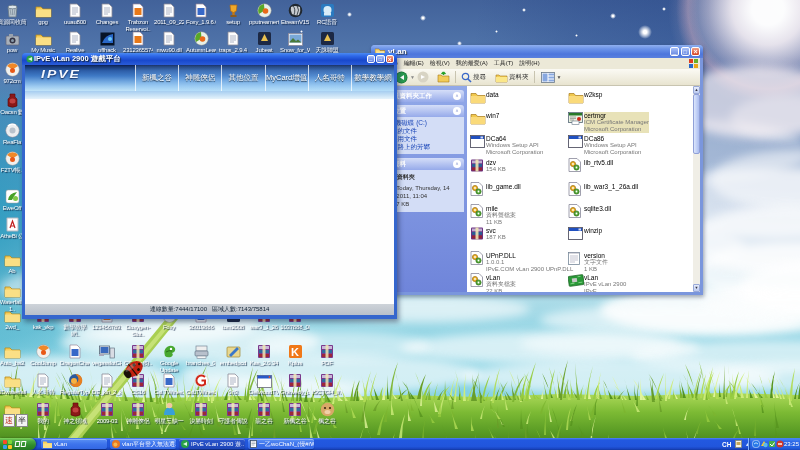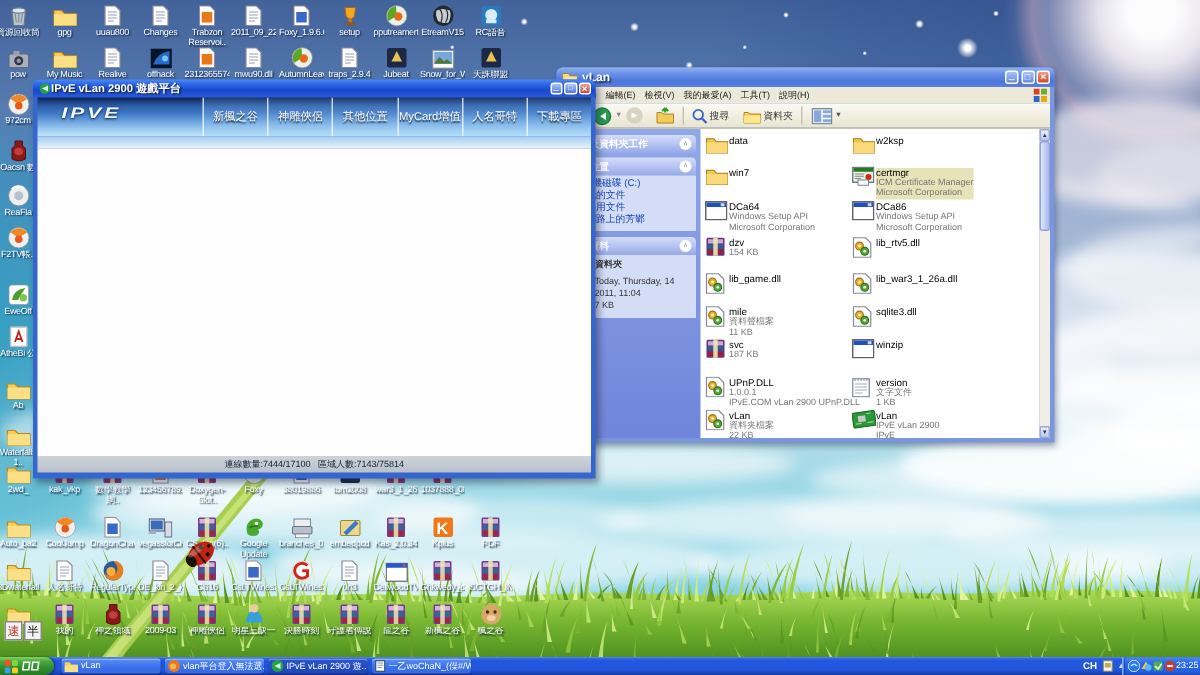--- a/index.html
+++ b/index.html
@@ -1521,21 +1521,21 @@
 </div>
 <div style="position:absolute;left:3px;top:12px;width:369px;height:26px;background:linear-gradient(180deg,#0a1e52 0%,#16346e 6%,#2d5ea8 22%,#3f7ac6 42%,#72a8e0 64%,#9ccaf0 82%,#c2e4f8 100%);overflow:hidden">
  <div style="position:absolute;left:16px;top:4px;font-style:italic;font-weight:bold;font-size:14px;letter-spacing:2px;color:#f4f8ff;transform:scaleY(.72);transform-origin:top;text-shadow:0 1px 2px #0a2050">IPVE</div>
  <div style="position:absolute;left:110px;top:0;right:0;bottom:0;display:flex">
 
 <div style="flex:1;border-left:1px solid rgba(255,255,255,.75);background:linear-gradient(180deg,rgba(120,170,230,.15),rgba(160,210,250,.35));display:flex;align-items:center;justify-content:center;color:#fff;font-size:7.5px;text-shadow:0 1px 1px #123">新楓之谷</div>
 <div style="flex:1;border-left:1px solid rgba(255,255,255,.75);background:linear-gradient(180deg,rgba(120,170,230,.15),rgba(160,210,250,.35));display:flex;align-items:center;justify-content:center;color:#fff;font-size:7.5px;text-shadow:0 1px 1px #123">神雕俠侶</div>
 <div style="flex:1;border-left:1px solid rgba(255,255,255,.75);background:linear-gradient(180deg,rgba(120,170,230,.15),rgba(160,210,250,.35));display:flex;align-items:center;justify-content:center;color:#fff;font-size:7.5px;text-shadow:0 1px 1px #123">其他位置</div>
 <div style="flex:1;border-left:1px solid rgba(255,255,255,.75);background:linear-gradient(180deg,rgba(120,170,230,.15),rgba(160,210,250,.35));display:flex;align-items:center;justify-content:center;color:#fff;font-size:7.5px;text-shadow:0 1px 1px #123">MyCard增值</div>
 <div style="flex:1;border-left:1px solid rgba(255,255,255,.75);background:linear-gradient(180deg,rgba(120,170,230,.15),rgba(160,210,250,.35));display:flex;align-items:center;justify-content:center;color:#fff;font-size:7.5px;text-shadow:0 1px 1px #123">人名哥特</div>
-<div style="flex:1;border-left:1px solid rgba(255,255,255,.75);background:linear-gradient(180deg,rgba(120,170,230,.15),rgba(160,210,250,.35));display:flex;align-items:center;justify-content:center;color:#fff;font-size:7.5px;text-shadow:0 1px 1px #123">下載專區</div>
+<div style="flex:1;border-left:1px solid rgba(255,255,255,.75);background:linear-gradient(180deg,rgba(120,170,230,.15),rgba(160,210,250,.35));display:flex;align-items:center;justify-content:center;color:#fff;font-size:7.5px;text-shadow:0 1px 1px #123">數學教學網</div>
 </div>
       </div>
 <div style="position:absolute;left:3px;top:38px;width:369px;height:8px;background:linear-gradient(180deg,#a6cdf0,#e6f3fb)"></div>
 <div style="position:absolute;left:3px;top:46px;width:369px;height:205px;background:#fefefe"></div>
 <div style="position:absolute;left:3px;top:251px;width:369px;height:11px;background:linear-gradient(#ced3d9,#b9c0ca);display:flex;align-items:center;justify-content:center;color:#123;font-size:6px">連線數量:7444/17100&nbsp;&nbsp;&nbsp;區域人數:7143/75814</div>
 </div>
 <div style="position:absolute;left:3px;top:414px;z-index:4;display:flex;gap:1px">
 <span style="width:12px;height:13px;background:#f4f4f4;border:1px solid #888;font-size:8px;line-height:12px;text-align:center;color:#c03020">速</span>
 <span style="width:12px;height:13px;background:#f4f4f4;border:1px solid #888;font-size:8px;line-height:12px;text-align:center;color:#222">半</span>
 </div>

